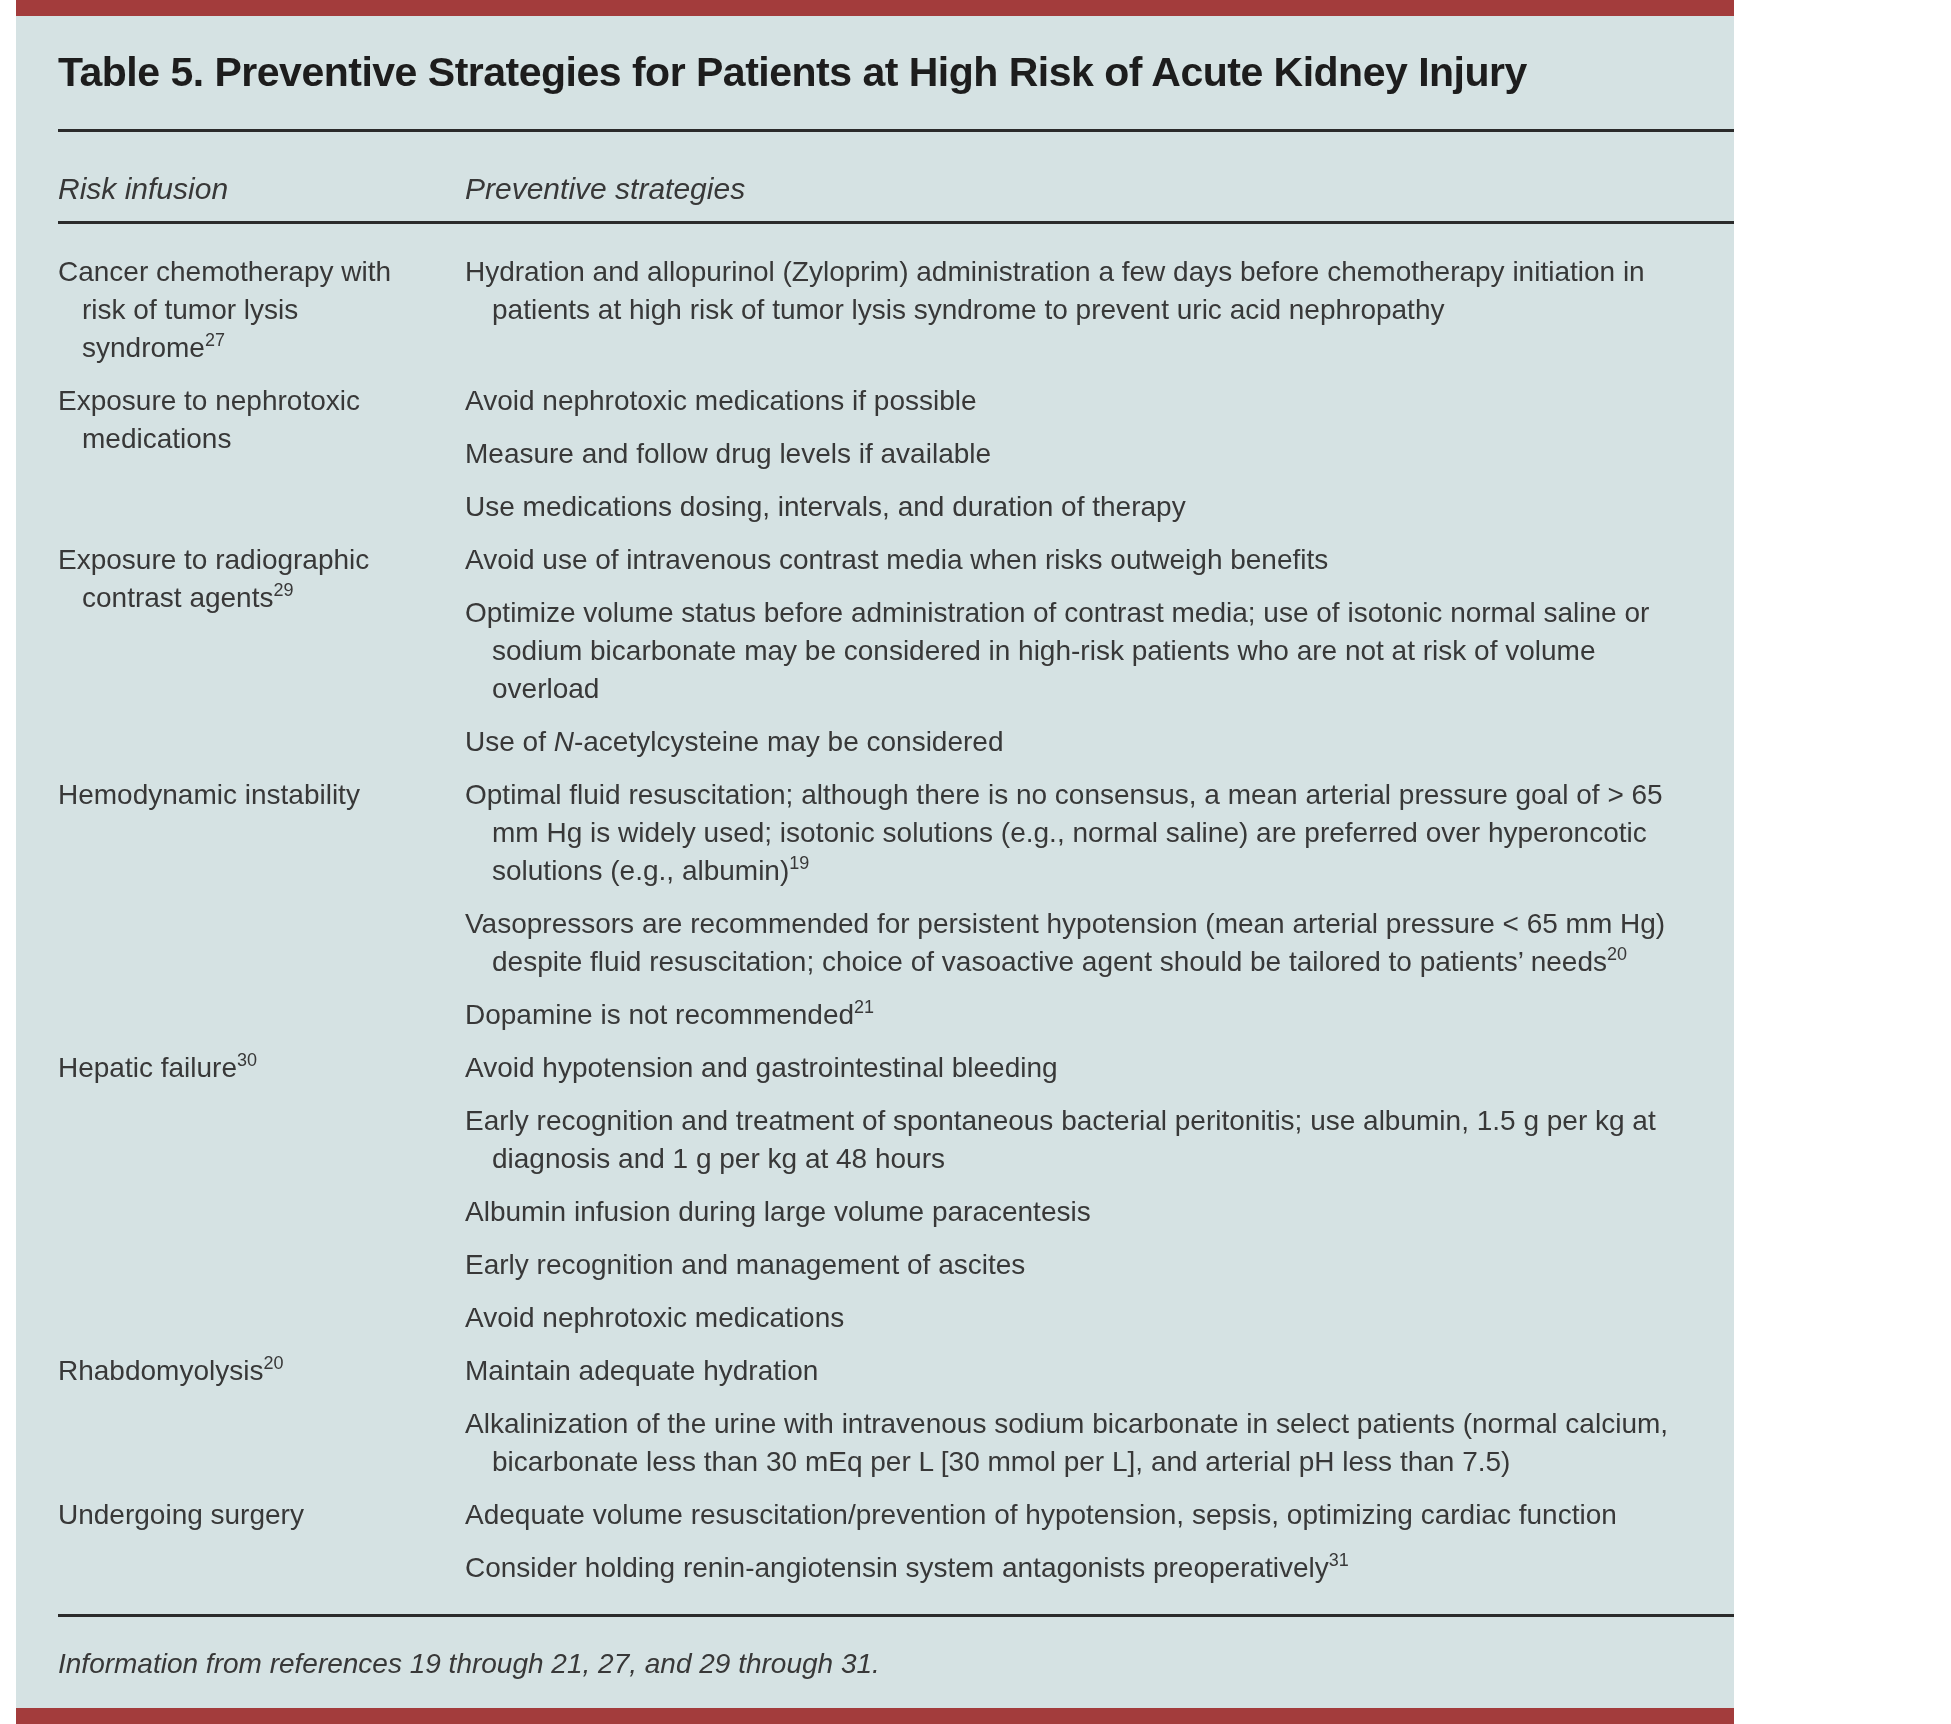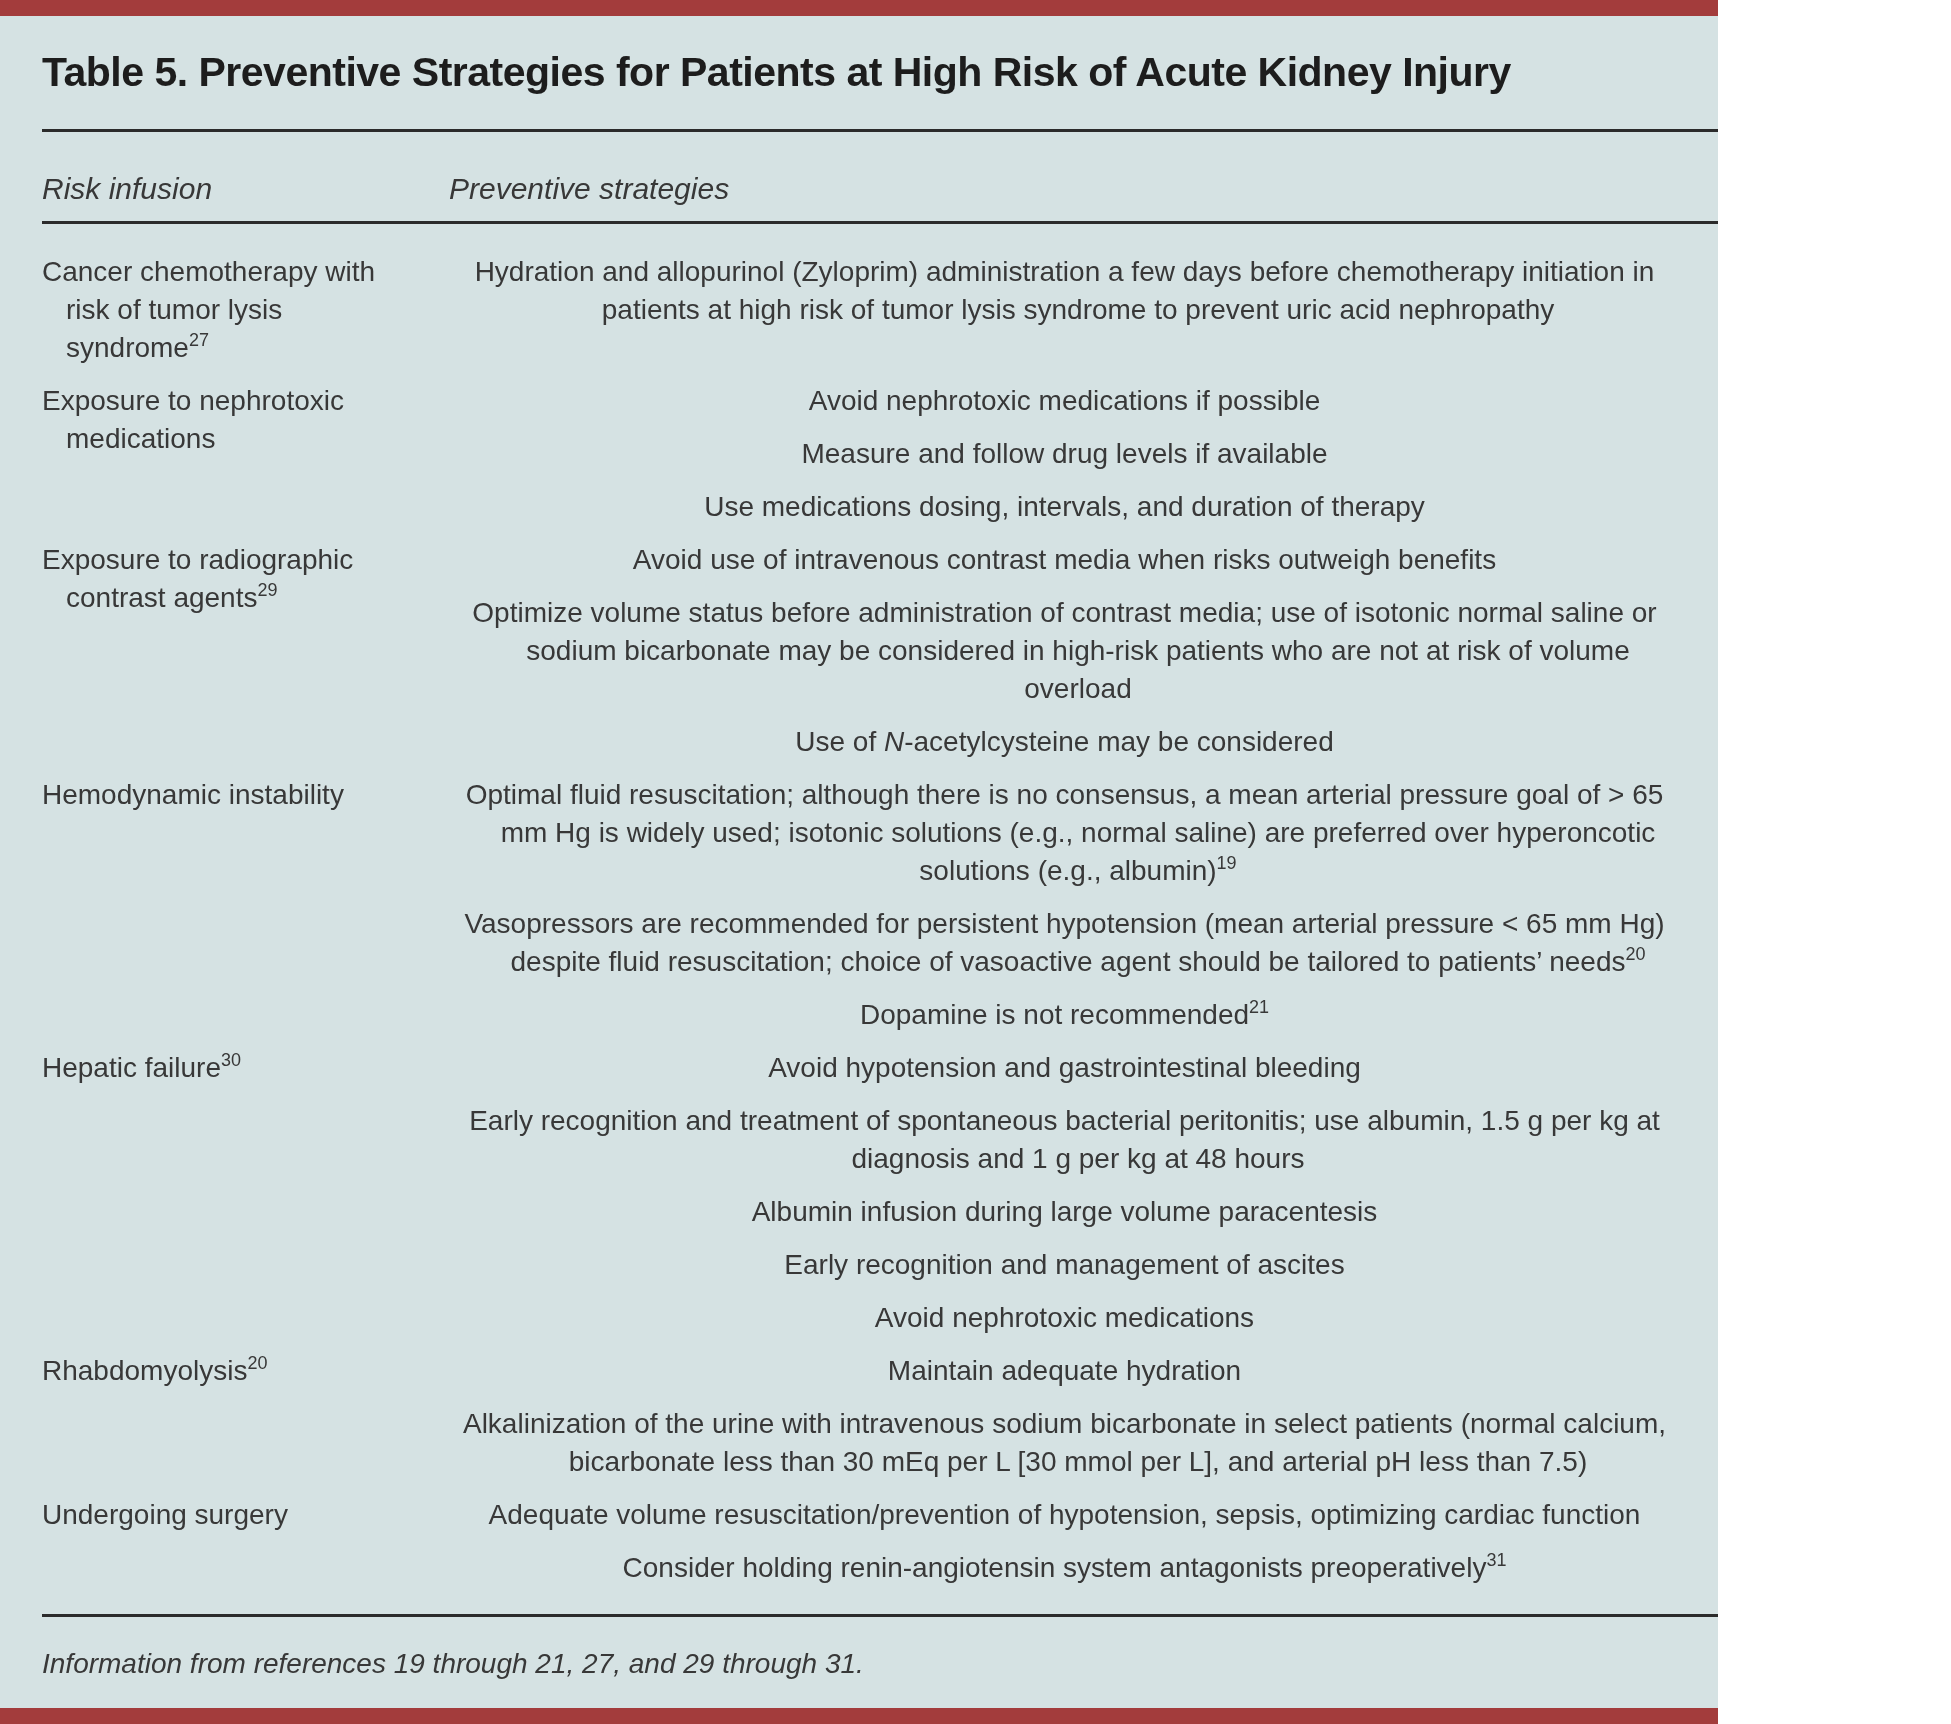--- a/index.html
+++ b/index.html
@@ -14,20 +14,21 @@
   body{
     font-family:"Liberation Sans", sans-serif;
     background:#ffffff;
   }
   .page{
     position:relative;
     width:1718px;
     height:1724px;
     background:var(--background);
     overflow:hidden;
+    margin-left:16px;
   }
   .accent-bar{
     width:100%;
     height:16px;
     background:var(--accent-bar);
   }
   .accent-bar.bottom{
     position:absolute;
     left:0;
     bottom:0;
@@ -74,21 +75,20 @@
     padding-left:24px;
     text-indent:-24px;
     padding-right:30px;
     margin-bottom:15px;
   }
   .strategy{
     padding-left:27px;
     text-indent:-27px;
     margin-bottom:15px;
     max-width:1475px;
-    text-align:center;
   }
   .sup{
     font-size:18px;
     line-height:0;
     vertical-align:11px;
   }
   .it{font-style:italic;}
   .footnote{
     margin-top:30px;
     font-style:italic;

